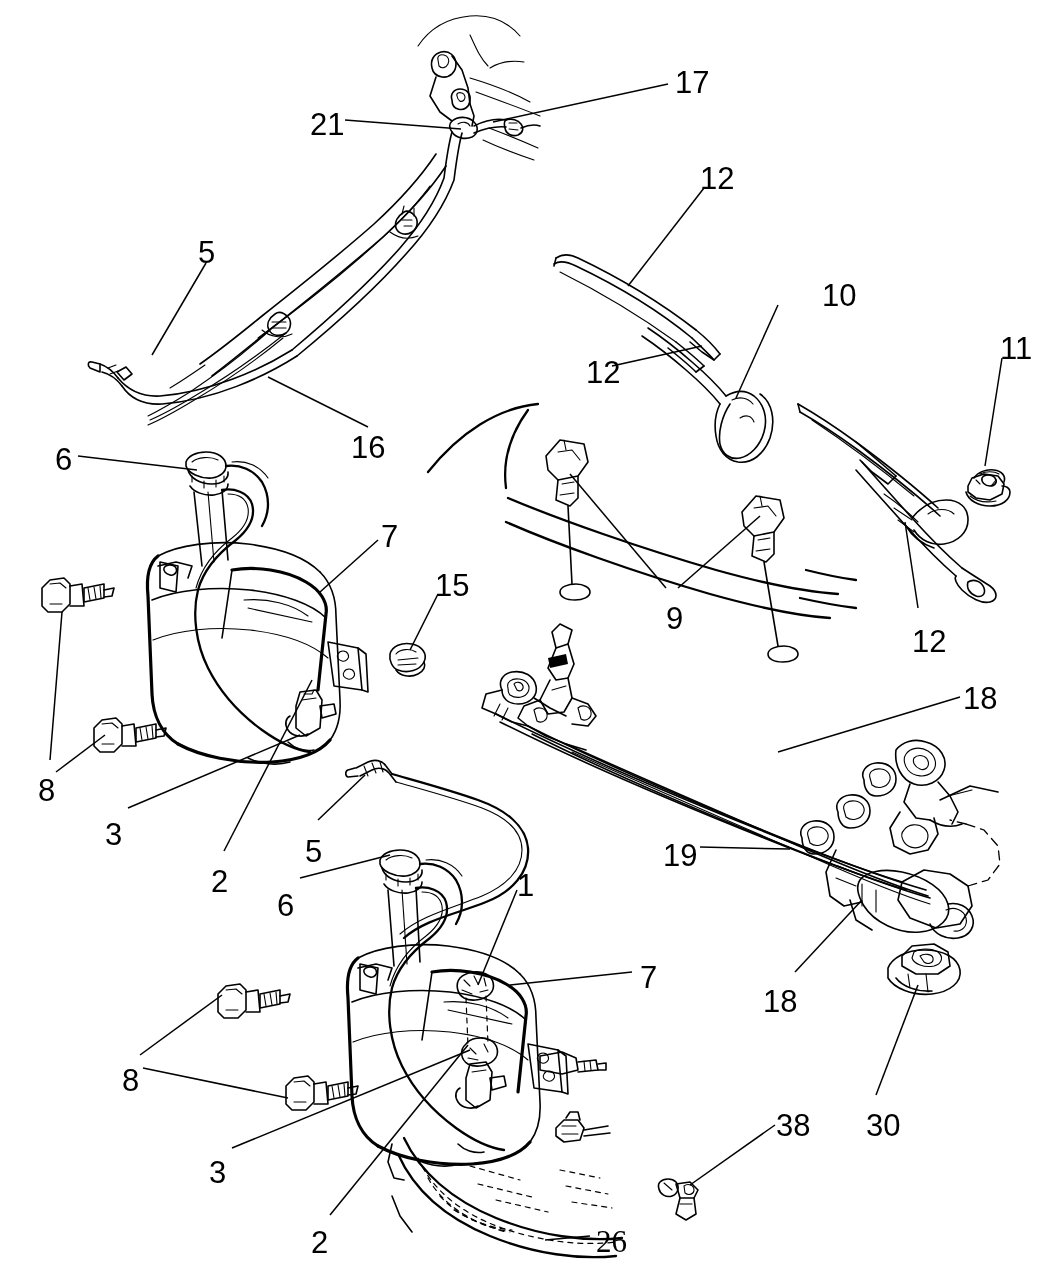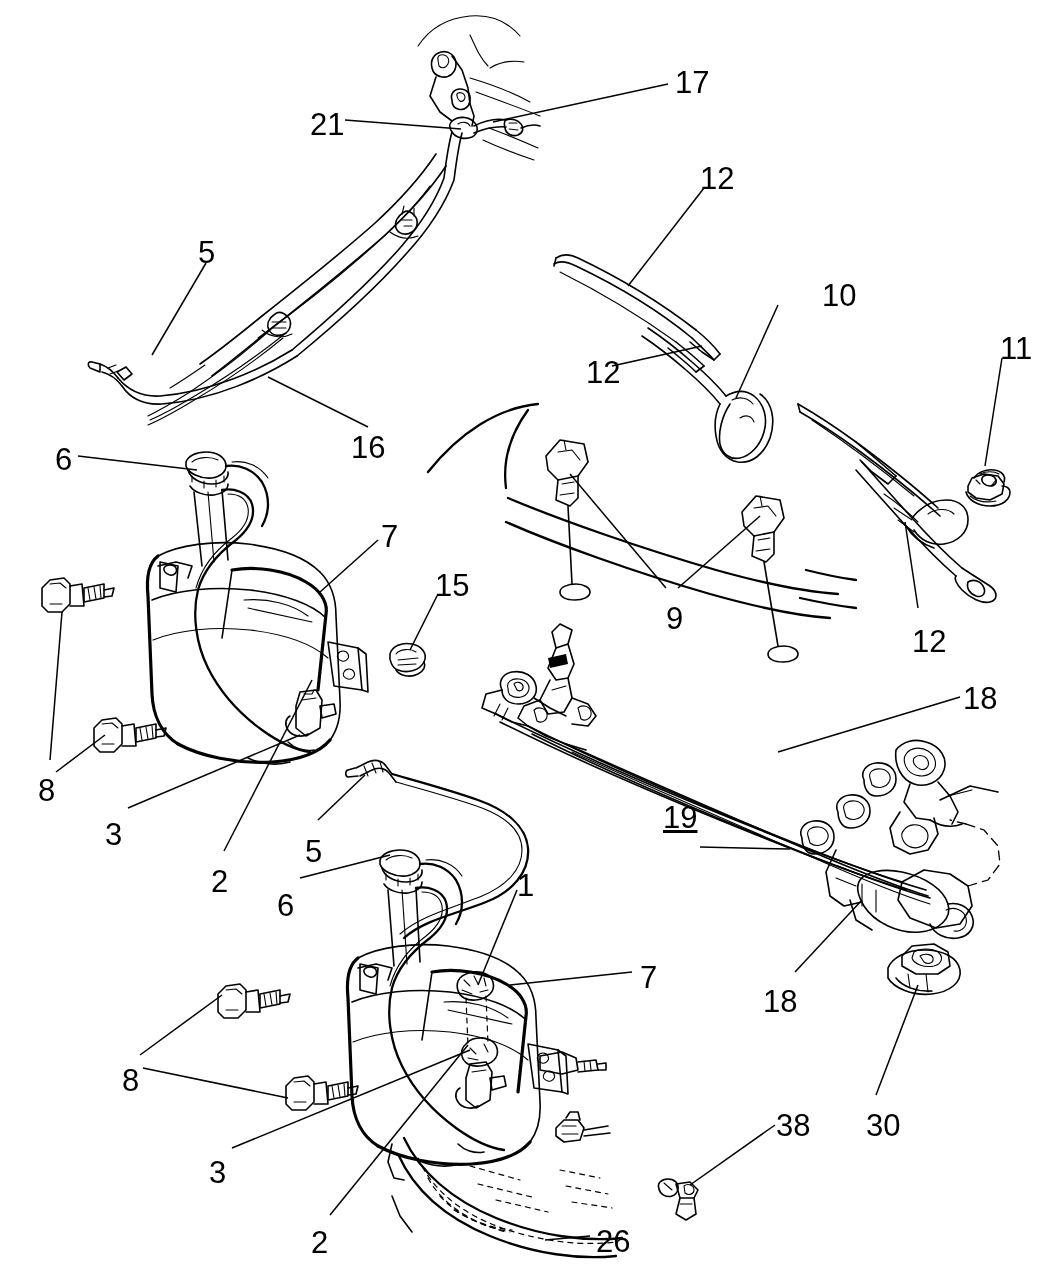--- a/index.html
+++ b/index.html
@@ -492,27 +492,27 @@
       <div class="callout-label" style="left: 351px; top: 432px;">16</div>
       <div class="callout-label" style="left: 55px; top: 444px;">6</div>
       <div class="callout-label" style="left: 381px; top: 521px;">7</div>
       <div class="callout-label" style="left: 435px; top: 570px;">15</div>
       <div class="callout-label" style="left: 666px; top: 603px;">9</div>
       <div class="callout-label" style="left: 912px; top: 626px;">12</div>
       <div class="callout-label" style="left: 963px; top: 683px;">18</div>
       <div class="callout-label" style="left: 38px; top: 775px;">8</div>
       <div class="callout-label" style="left: 105px; top: 819px;">3</div>
       <div class="callout-label" style="left: 305px; top: 836px;">5</div>
-      <div class="callout-label" style="left: 663px; top: 802px; text-decoration: underline;">19</div>
+      <div class="callout-label" style="left: 663px; top: 840px;">19</div>
       <div class="callout-label" style="left: 211px; top: 866px;">2</div>
       <div class="callout-label" style="left: 277px; top: 890px;">6</div>
       <div class="callout-label" style="left: 517px; top: 870px;">1</div>
       <div class="callout-label" style="left: 640px; top: 962px;">7</div>
       <div class="callout-label" style="left: 763px; top: 986px;">18</div>
       <div class="callout-label" style="left: 866px; top: 1110px;">30</div>
       <div class="callout-label" style="left: 122px; top: 1065px;">8</div>
       <div class="callout-label" style="left: 776px; top: 1110px;">38</div>
       <div class="callout-label" style="left: 209px; top: 1157px;">3</div>
       <div class="callout-label" style="left: 311px; top: 1227px;">2</div>
-      <div class="callout-label" style="left: 596px; top: 1226px;">26</div>
+      <div class="callout-label" style="left: 596px; top: 1226px; font-family: Liberation Serif, serif;">26</div>
     </div>
 
 </div>
 
 </body></html>

